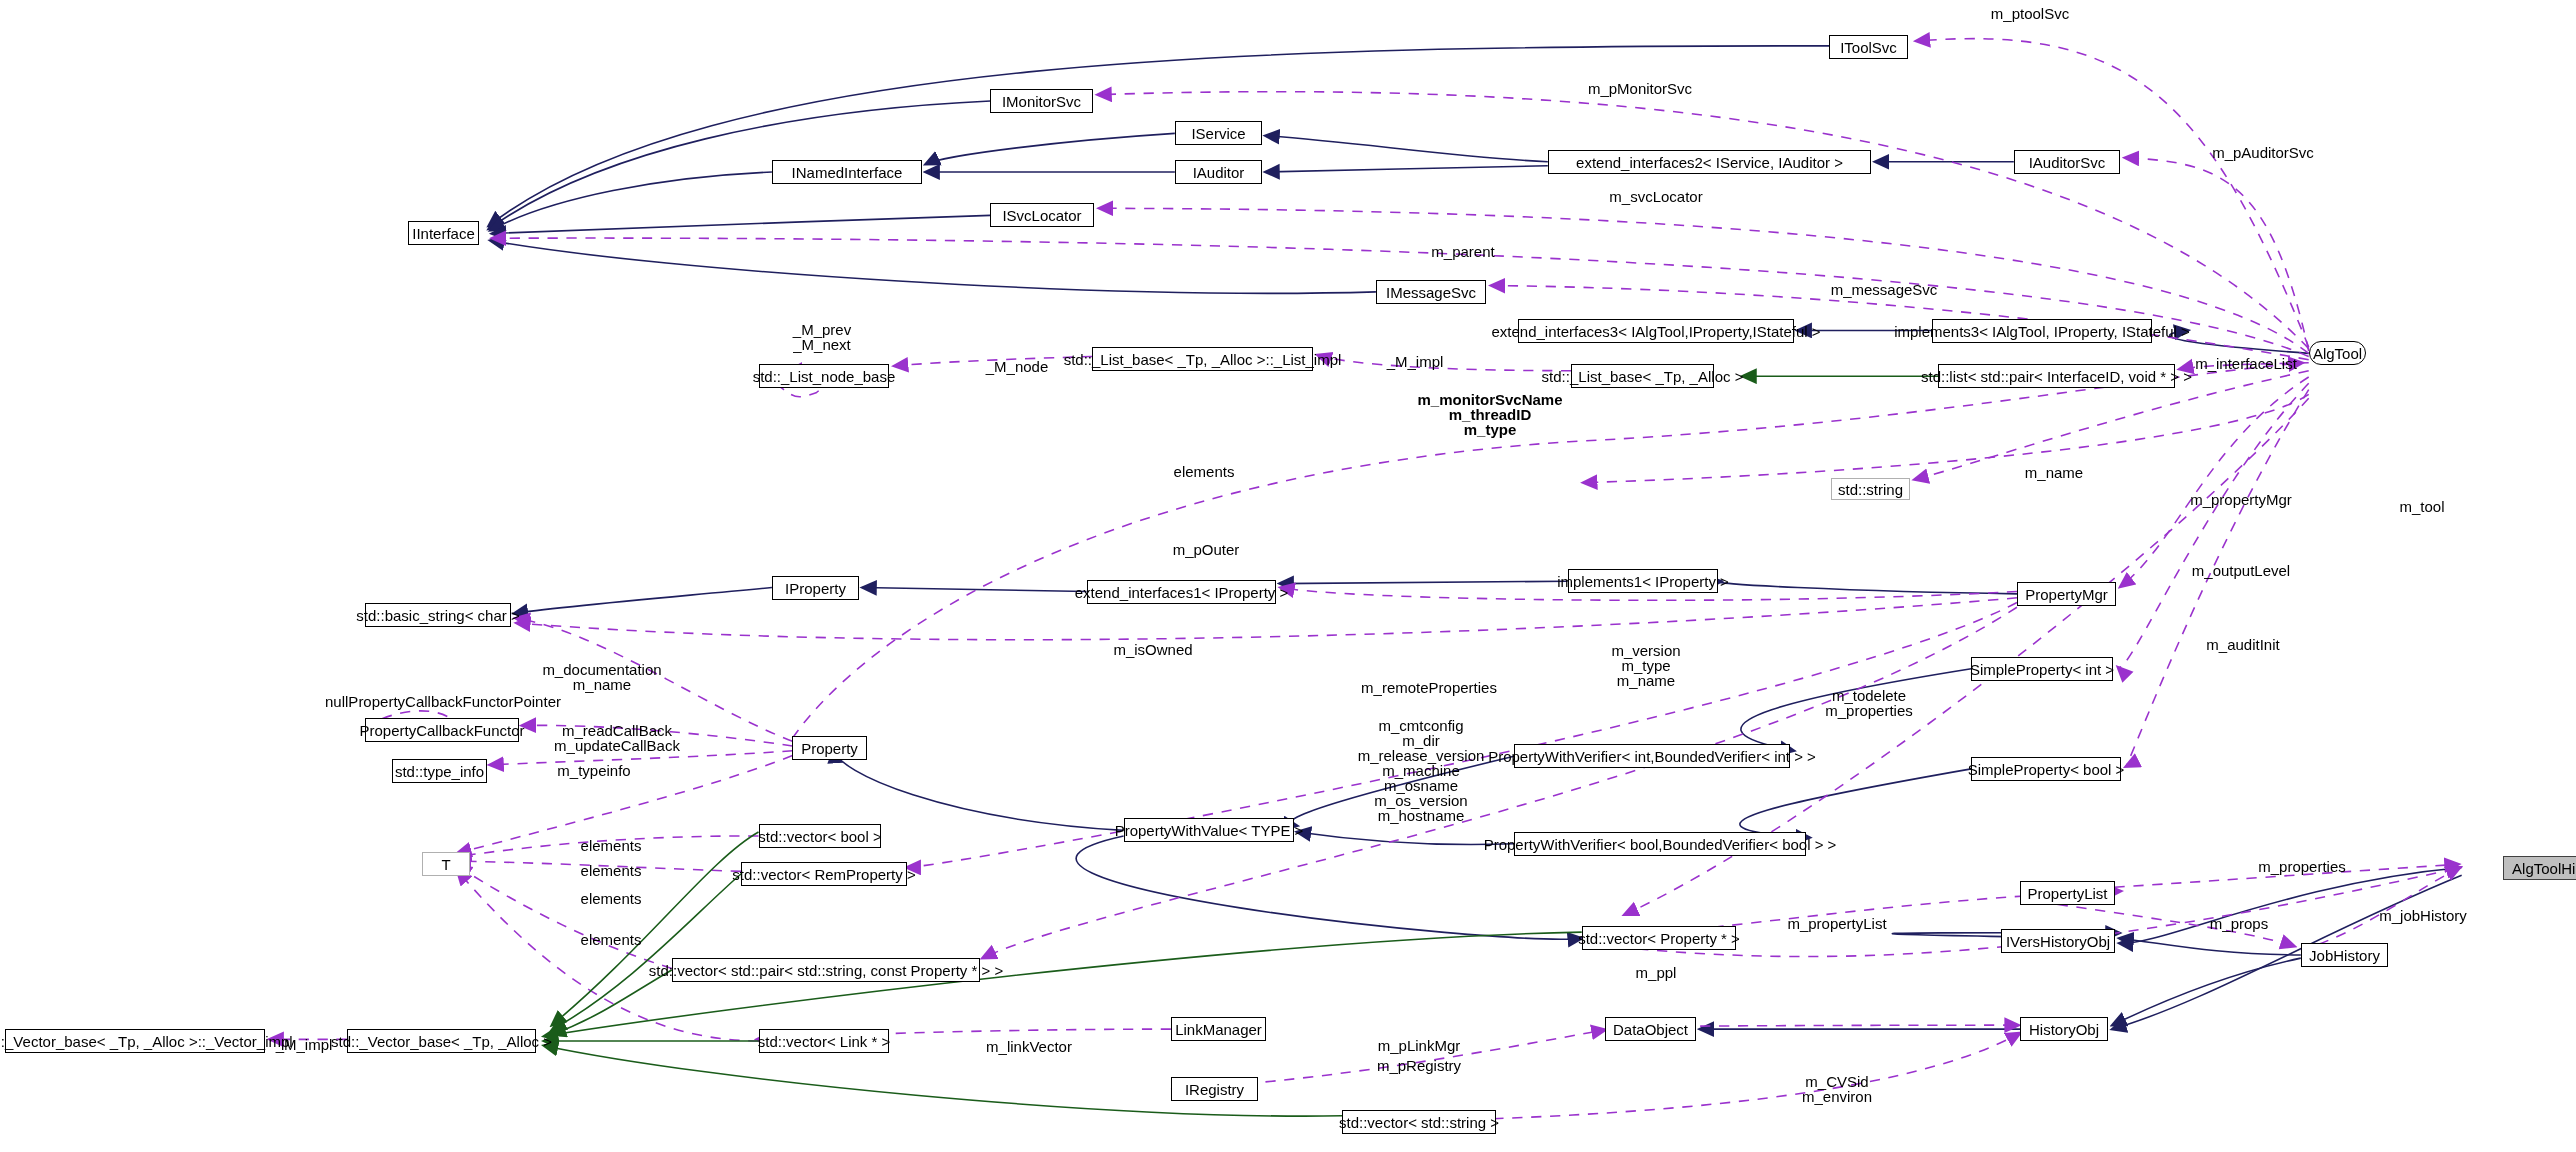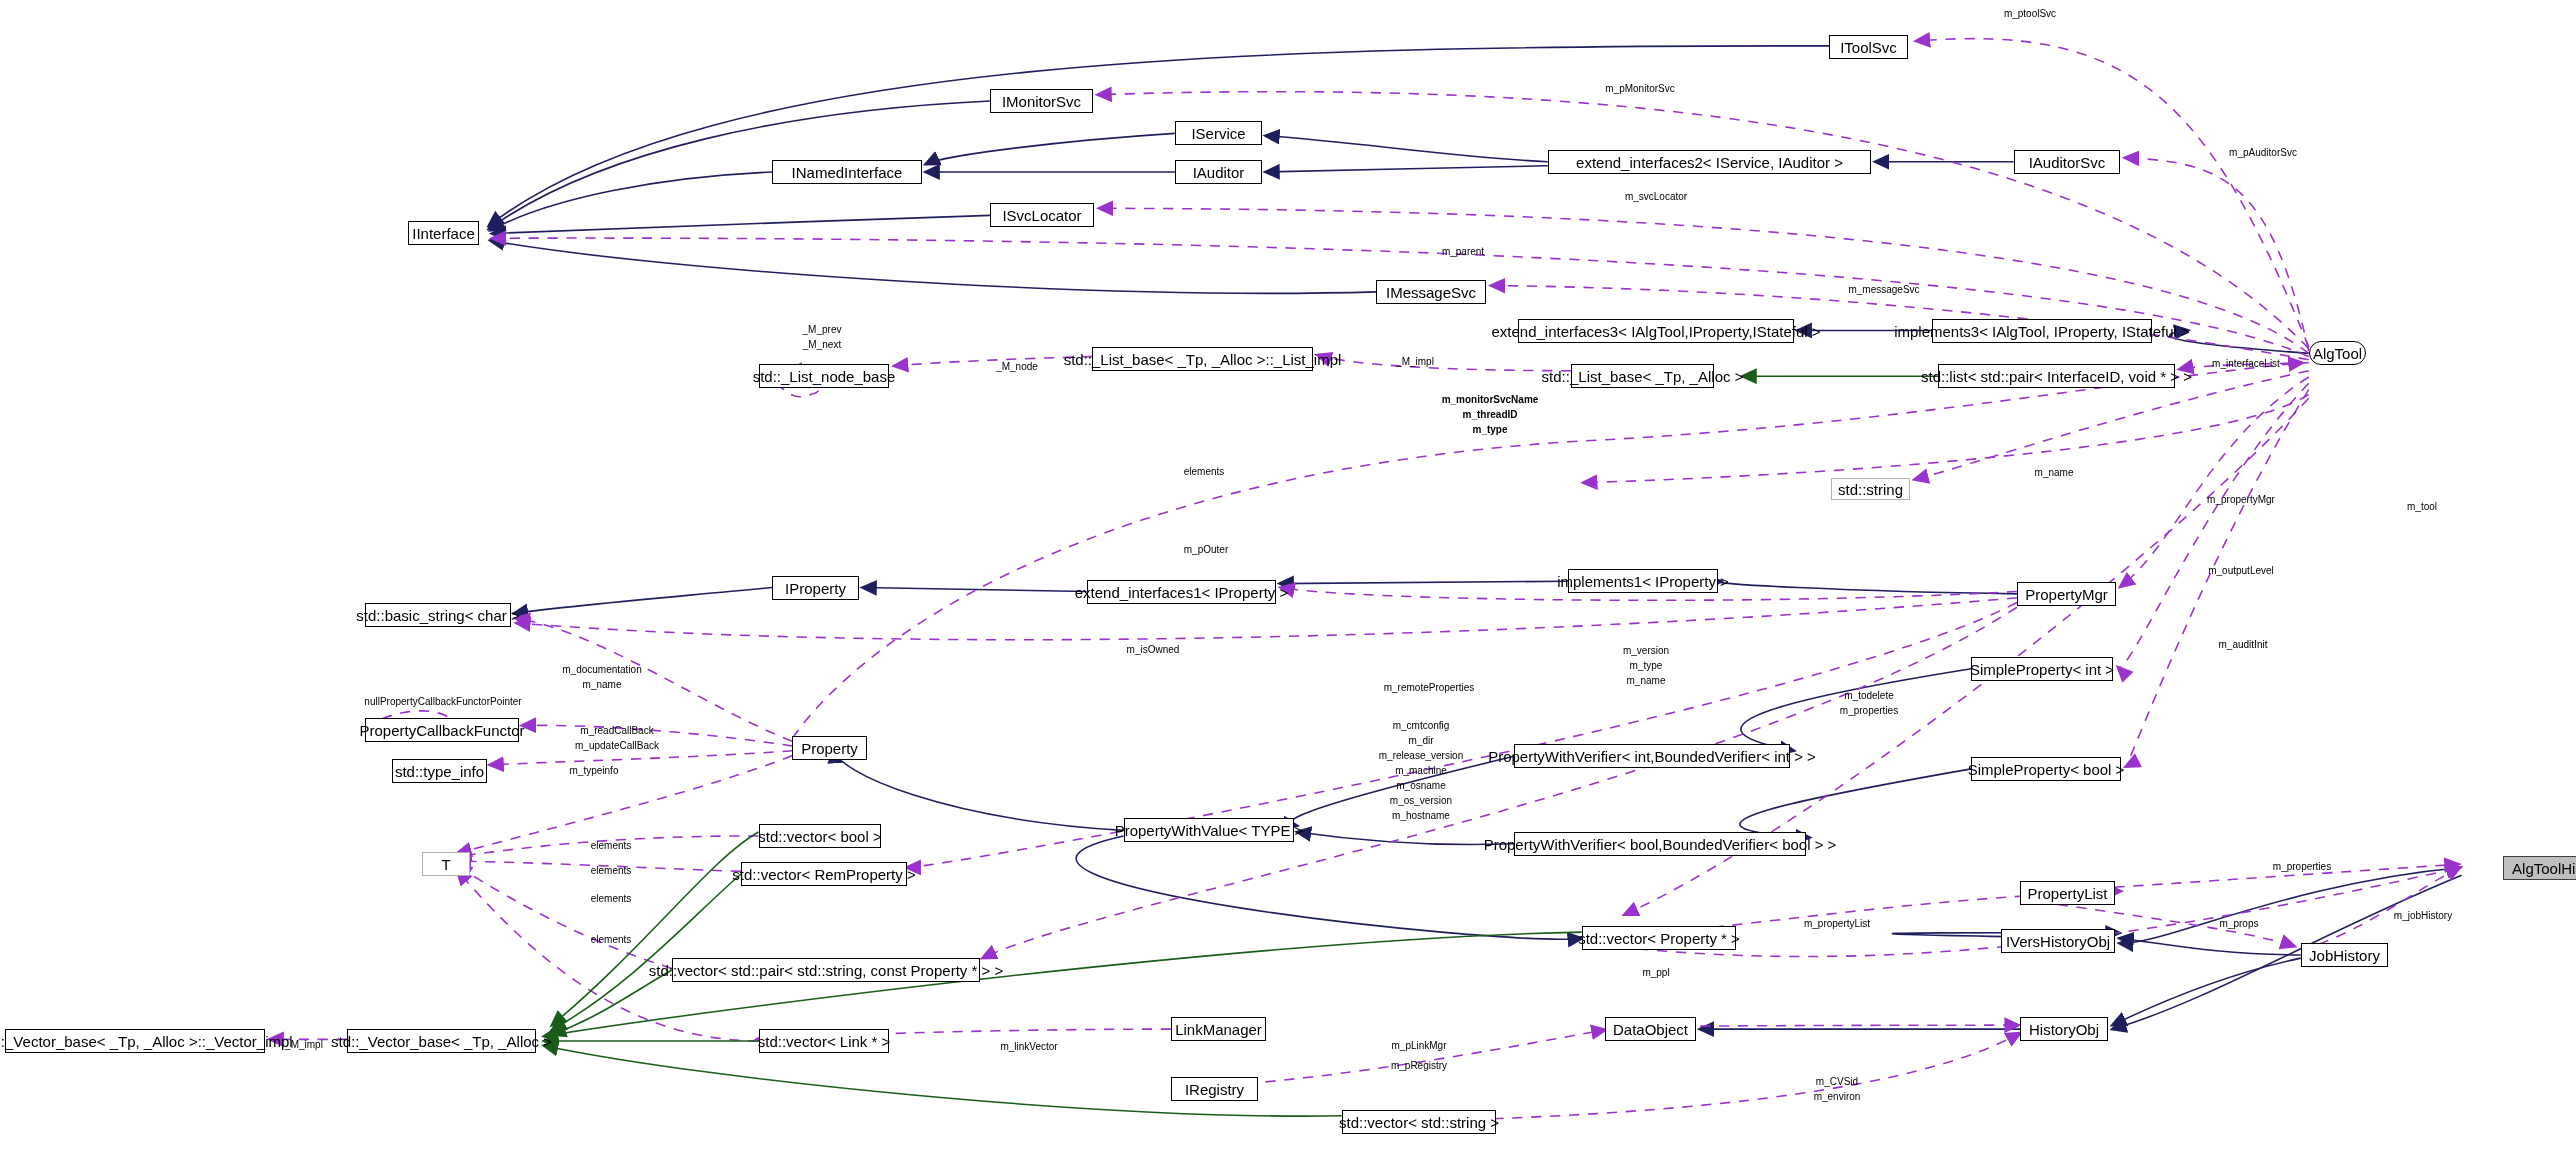--- a/index.html
+++ b/index.html
@@ -19,21 +19,21 @@
     align-items:center;
     justify-content:center;
     white-space:nowrap;
     padding:0 23px;
     height:24px;
   }
   .node.highlight{background:#bfbfbf;border-color:#404040;}
   .node.softborder{border:0.8px solid #b0b0b0;}
   .edge-label{
     position:absolute;
-    font-size:10px;
+    font-size:15px;
     color:#000000;
     white-space:nowrap;
     line-height:15px;
     text-align:center;
     transform:translateX(-50%);
   }
   .edge-label .ln{display:block;}
 </style>
 </head>
 <body>

